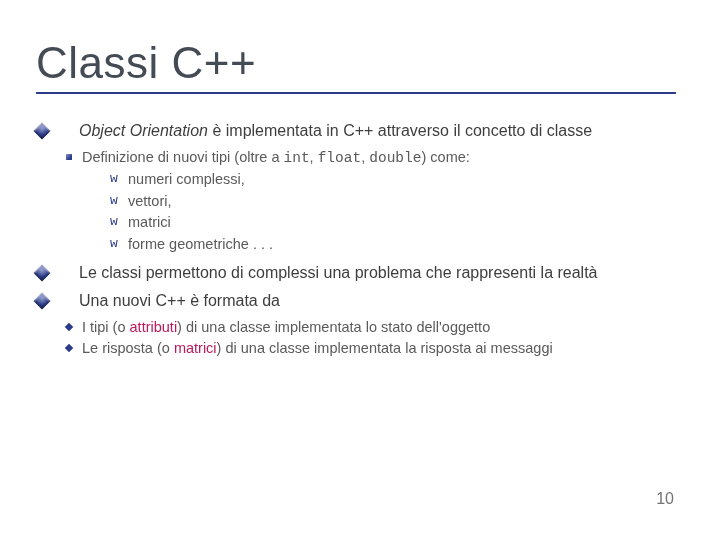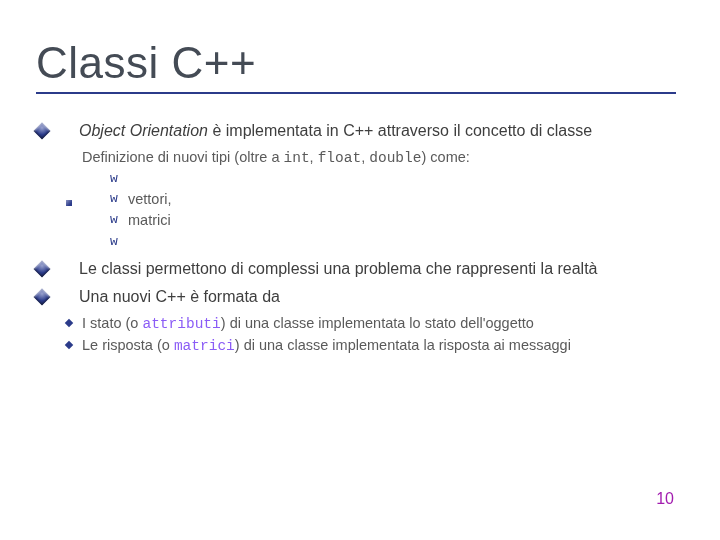--- a/index.html
+++ b/index.html
@@ -47,21 +47,21 @@
     margin: 5px 10px 0 0;
     transform: rotate(45deg);
     background: radial-gradient(circle at 30% 30%, #9aa3cf 0%, #2b3b8a 60%, #1a2558 100%);
     box-shadow: inset -1px -1px 2px rgba(0,0,0,0.4), inset 1px 1px 2px rgba(255,255,255,0.5);
   }
   .l1-body { flex: 1; }
   .oo { font-style: italic; }
   .l2 {
     margin: 4px 0 4px 30px;
     display: flex;
-    align-items: center;
+    align-items: flex-start;
     font-size: 14.5px;
     color: #5a5a5a;
   }
   .sq {
     width: 6px;
     height: 6px;
     flex: 0 0 6px;
     margin: 6px 10px 0 0;
     background: linear-gradient(135deg, #8a92c0 0%, #2b3b8a 70%);
   }
@@ -89,27 +89,27 @@
     color: #5a5a5a;
   }
   .dia2 {
     width: 6px;
     height: 6px;
     flex: 0 0 6px;
     margin: 6px 10px 0 0;
     transform: rotate(45deg);
     background: #2b3b8a;
   }
-  .hl { color: #8b5cf6; font-family: Liberation Mono, monospace; }
+  .hl { color: #be185d; }
   .pagenum {
     position: absolute;
     right: 46px;
     bottom: 32px;
     font-size: 16px;
-    color: #a21caf;
+    color: #737373;
   }
 </style>
 </head>
 <body>
 
 <div class="slide">
 
   <div class="title">Classi C++</div>
 
   <div class="content">
@@ -121,49 +121,51 @@
       </div>
     </div>
 
     <div class="l2">
       <div class="sq"></div>
       <div class="l2-body">
         <span>Definizione di nuovi tipi (oltre a </span><span class="code">int</span><span>, </span><span class="code">float</span><span>, </span><span class="code">double</span><span>) come:</span>
 
         <div class="l3">
           <div class="l3-bullet">w</div>
+          <div>numeri complessi,</div>
         </div>
         <div class="l3">
           <div class="l3-bullet">w</div>
           <div>vettori,</div>
         </div>
         <div class="l3">
           <div class="l3-bullet">w</div>
           <div>matrici</div>
         </div>
         <div class="l3">
           <div class="l3-bullet">w</div>
+          <div>forme geometriche  . . .</div>
         </div>
       </div>
     </div>
 
     <div class="l1">
       <div class="diamond"></div>
       <div class="l1-body">Le classi permettono di complessi una problema che rappresenti la realtà</div>
     </div>
 
     <div class="l1">
       <div class="diamond"></div>
       <div class="l1-body">Una nuovi C++ è formata da</div>
     </div>
 
     <div class="l2b">
       <div class="dia2"></div>
       <div class="l2-body">
-        <span>I stato (o </span><span class="hl">attributi</span><span>) di una classe implementata lo stato dell'oggetto</span>
+        <span>I tipi (o </span><span class="hl">attributi</span><span>) di una classe implementata lo stato dell'oggetto</span>
       </div>
     </div>
 
     <div class="l2b">
       <div class="dia2"></div>
       <div class="l2-body">
         <span>Le risposta (o </span><span class="hl">matrici</span><span>) di una classe implementata la risposta ai messaggi</span>
       </div>
     </div>
 

